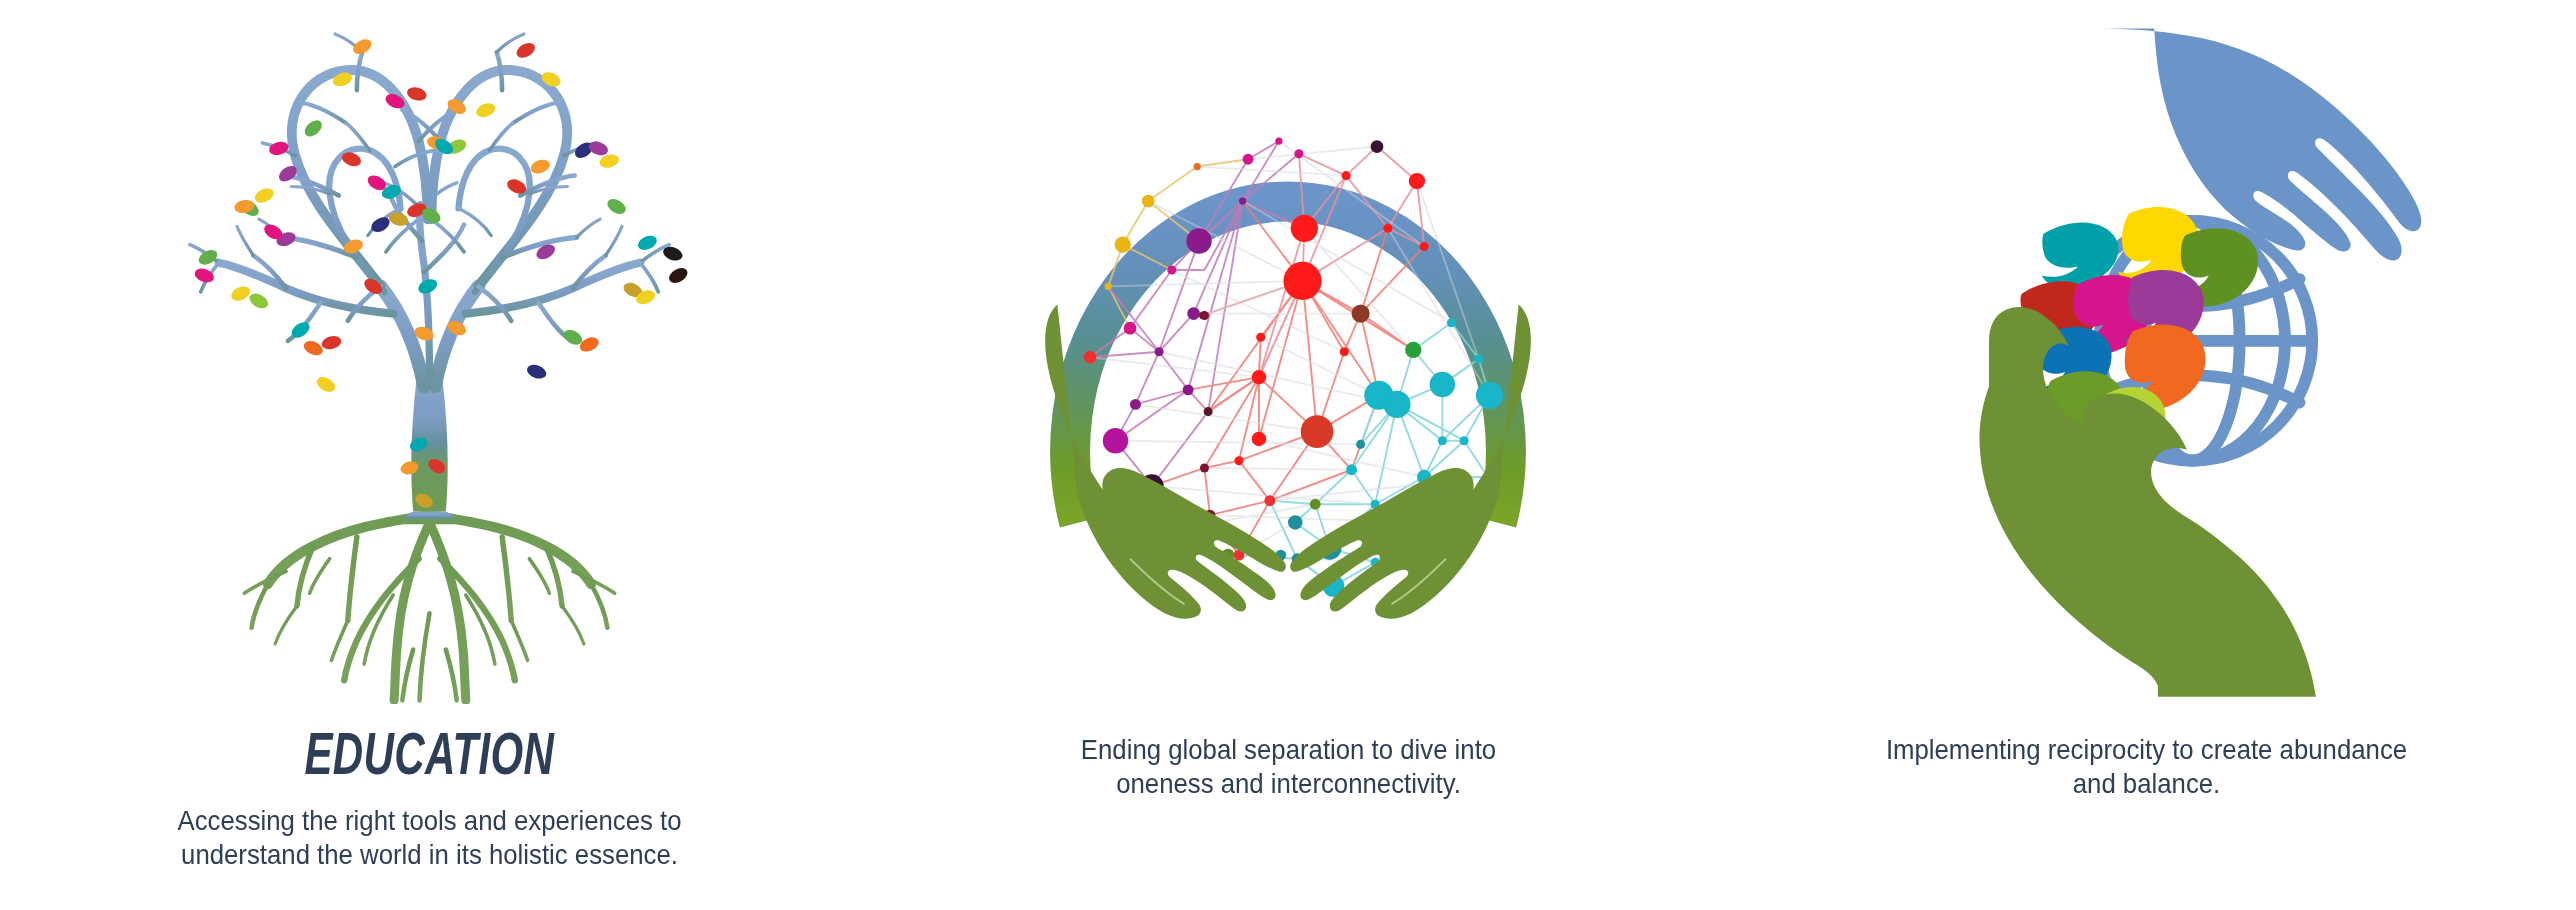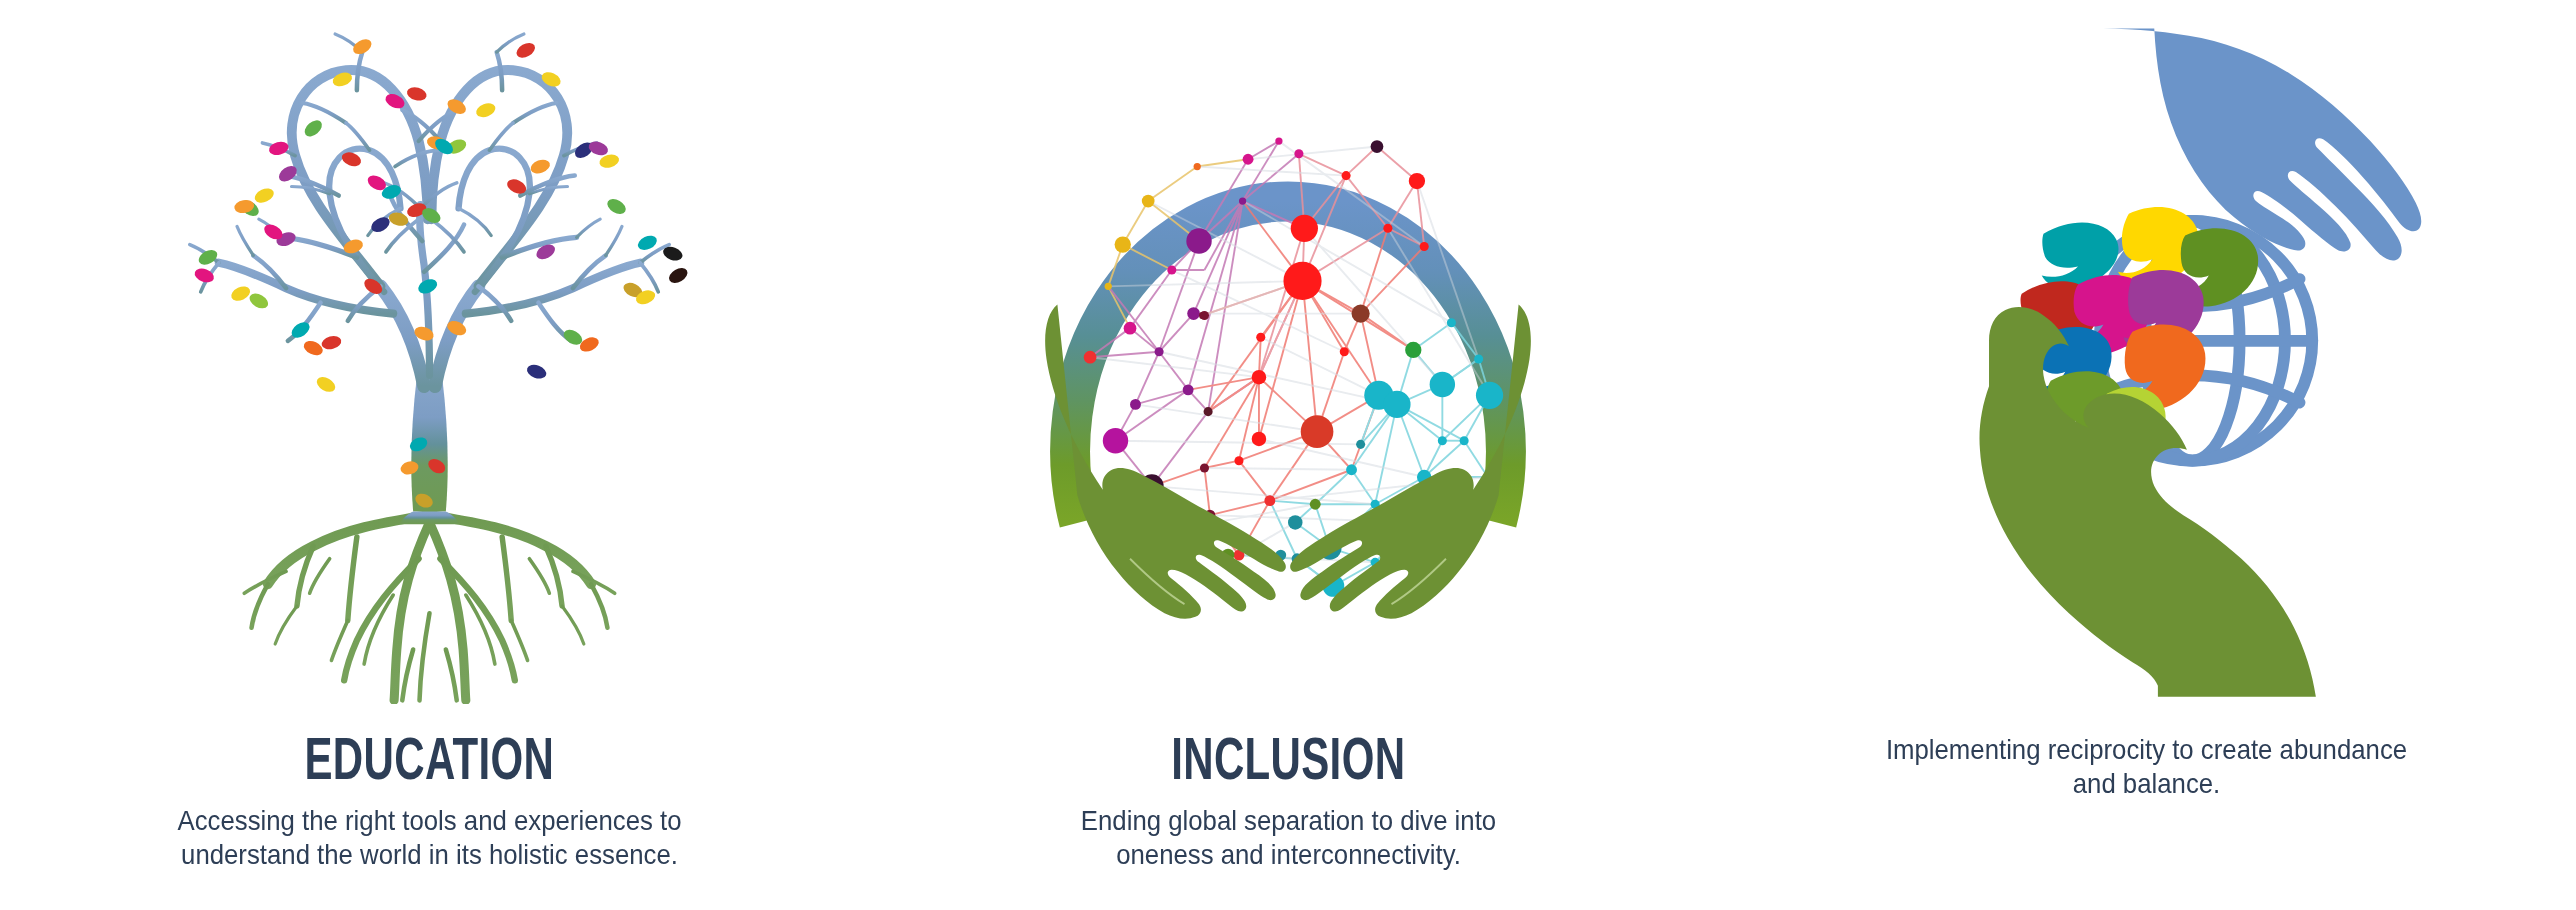--- a/index.html
+++ b/index.html
@@ -47,23 +47,24 @@
     text-align: center;
     transform: scaleX(0.70);
     transform-origin: center top;
     white-space: nowrap;
     margin: 0;
     padding: 0;
   }
   .title-wrap {
     height: 71px;
     display: flex;
-    align-items: flex-end;
+    align-items: center;
     justify-content: center;
     width: 100%;
+    font-style: italic;
   }
   .card-desc {
     font-family: "Liberation Sans Narrow", "Liberation Sans", sans-serif;
     font-size: 28px;
     line-height: 1.22;
     color: #2d3e56;
     text-align: center;
     max-width: 581px;
     transform: scaleX(0.92);
     margin: 14.5px 0 0 0;
@@ -587,23 +588,20 @@
                    C 590 470 610 420 616 380
                    C 620 352 616 330 604 320 Z"></path>
         </g>
 
         <g stroke="#b8cf8f" stroke-width="2" fill="none" opacity="0.9">
           <path d="M176 600 C 196 620 216 638 236 650"></path>
           <path d="M524 600 C 504 620 484 638 464 650"></path>
         </g>
       </svg>
     </div>
-    <div class="title-wrap">
-      <div class="card-title">INCLUSION</div>
-    </div>
     <div class="card-desc desc-2">Ending global separation to dive into oneness and interconnectivity.</div>
   </div>
 
   <div class="card">
     <div class="art">
       <svg width="636" height="690" viewBox="0 0 700 760">
 
         <g fill="#6b94c9">
           <path d="M288 16 L358 16
                    C 360 56 366 96 382 134

